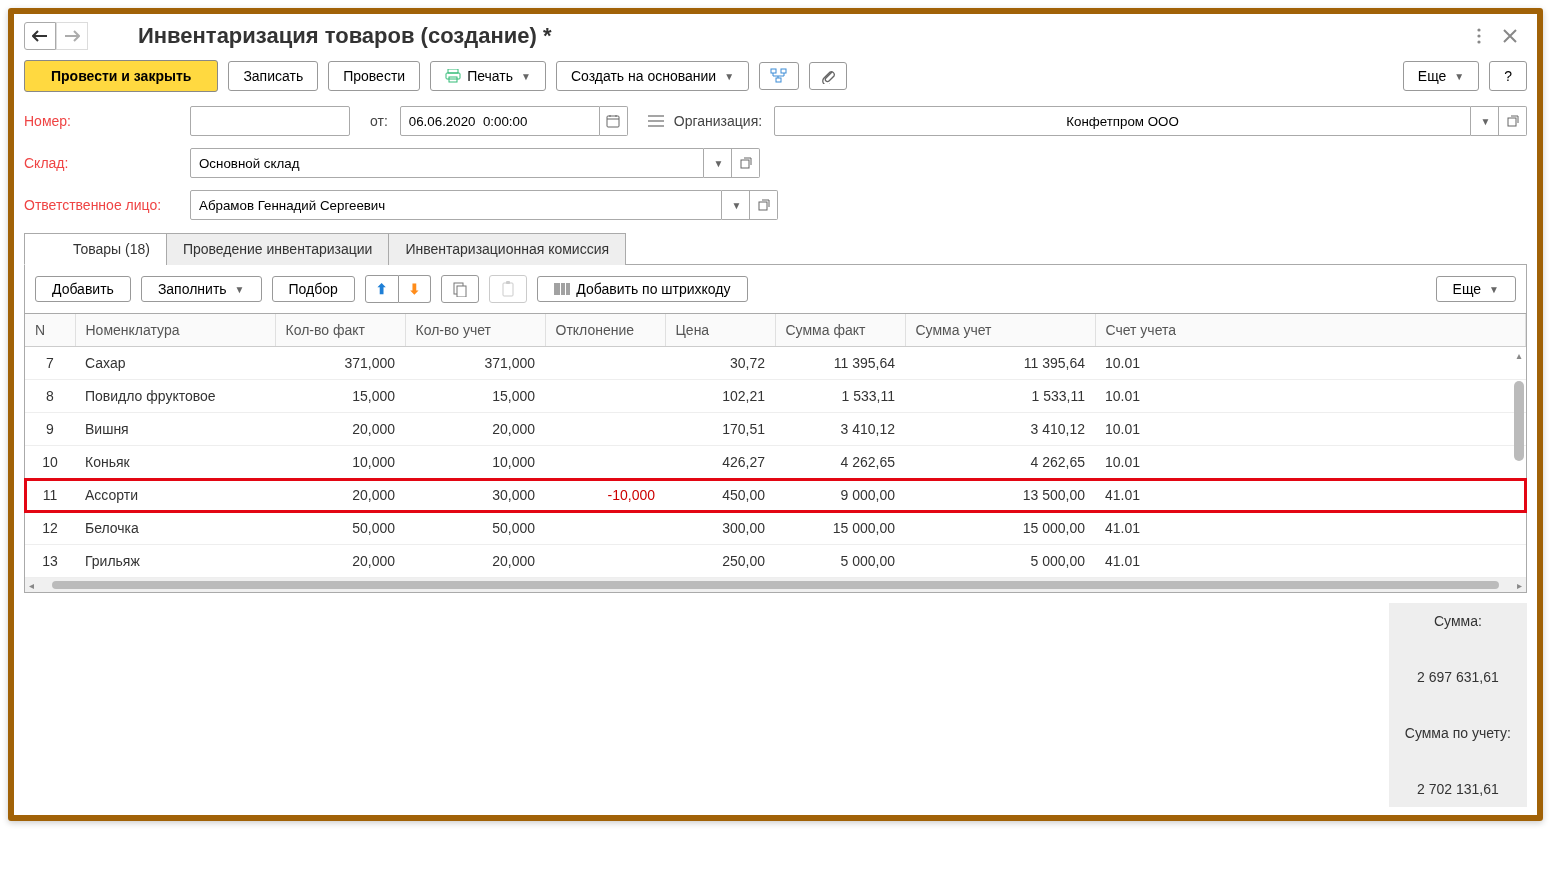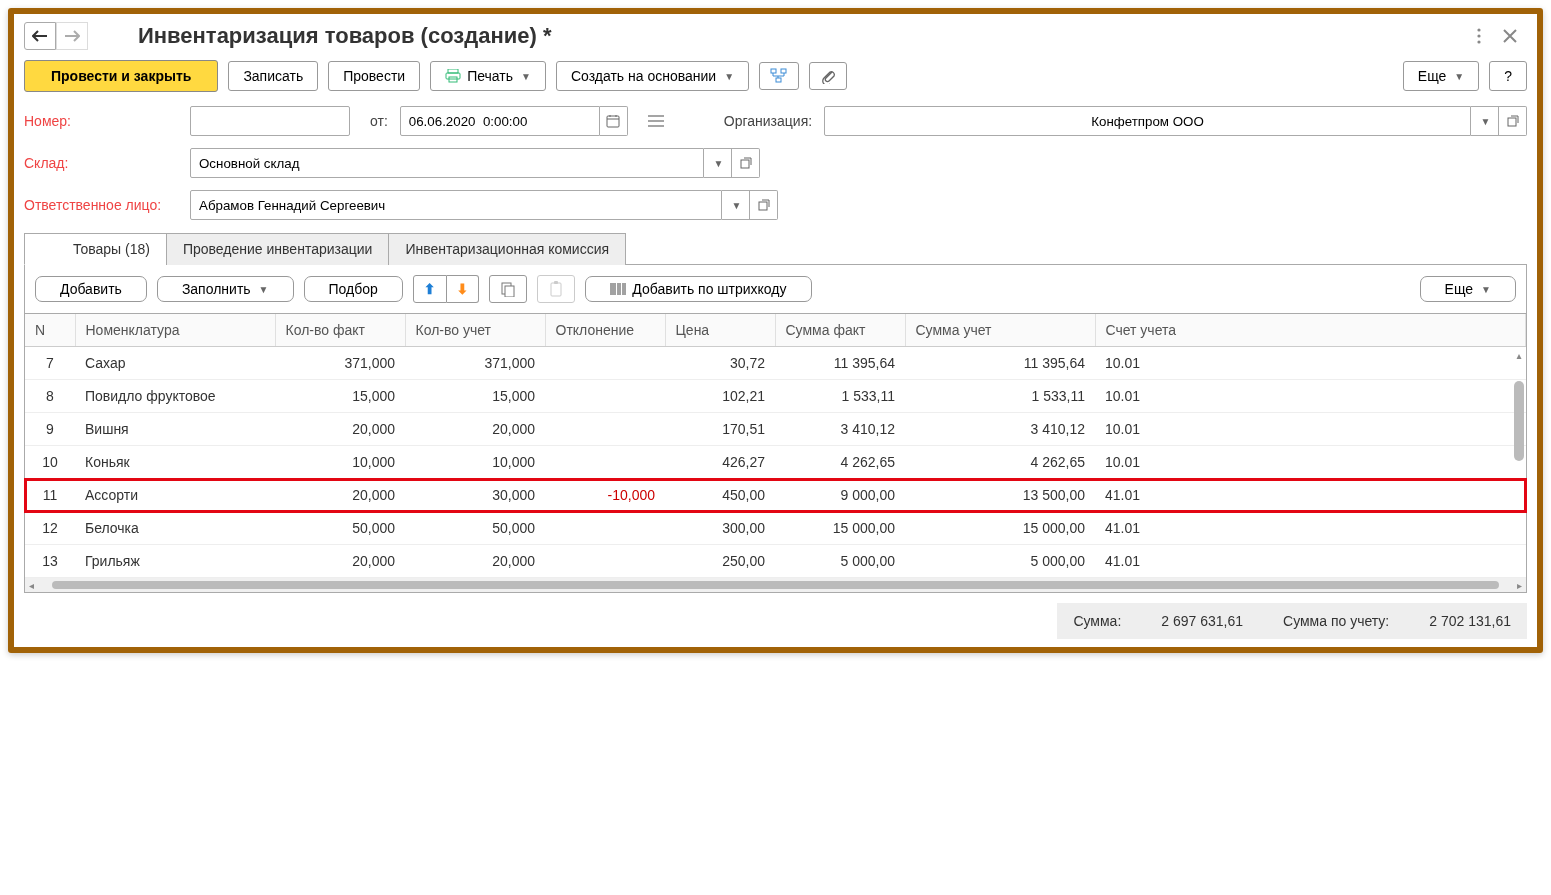--- a/index.html
+++ b/index.html
@@ -27,42 +27,42 @@
 .input-group { display: flex; }
 .input-group .input-text { border-radius: 2px 0 0 2px; }
 .ig-btn { border: 1px solid #aaa; border-left: none; width: 28px; height: 30px; background: #fff; display: flex; align-items: center; justify-content: center; cursor: pointer; font-size: 12px; }
 .ig-btn:last-child { border-radius: 0 2px 2px 0; }
 
 .tabs { display: flex; border-bottom: 1px solid #aaa; margin-top: 8px; }
 .tab { border: 1px solid #aaa; border-bottom: none; padding: 7px 16px; background: #eee; cursor: pointer; margin-right: -1px; position: relative; top: 1px; }
 .tab.active { background: #fff; border-bottom: 1px solid #fff; padding-left: 48px; }
 
 .tab-toolbar { display: flex; gap: 10px; align-items: center; border: 1px solid #aaa; border-top: none; padding: 10px; border-bottom: none; }
-.btn-sm { padding: 4px 24px; border-radius: 7px; }
+.btn-sm { padding: 4px 16px; }
 .icon-color { font-size: 14px; font-weight: bold; }
 .icon-up { color: #1e7fd6; }
 .icon-down { color: #ff8c1a; }
 
 .table-wrap { border: 1px solid #aaa; position: relative; }
 .table { width: 100%; border-collapse: collapse; }
 .table th { text-align: left; font-weight: 400; color: #555; padding: 8px 10px; border-bottom: 1px solid #ccc; border-right: 1px solid #e0e0e0; background: #fafafa; font-size: 14px; }
 .table td { padding: 8px 10px; border-bottom: 1px solid #eee; }
 .table .num { text-align: right; }
 .table .center { text-align: center; }
 .neg { color: #c00; }
 .row-hl { outline: 3px solid #e30613; outline-offset: -2px; }
 .scrollbar-v { position: absolute; right: 2px; top: 36px; bottom: 18px; width: 10px; }
 .scrollbar-v .thumb { background: #bbb; border-radius: 5px; width: 100%; height: 80px; margin-top: 20px; }
 .scrollbar-v .arrow { font-size: 10px; color: #888; text-align: center; }
 .scroll-h { height: 14px; background: #f0f0f0; display: flex; align-items: center; }
 .scroll-h .track { flex: 1; background: #bbb; height: 8px; margin: 0 14px; border-radius: 4px; }
 .scroll-h .harrow { font-size: 10px; color: #888; padding: 0 4px; }
 
 .footer { display: flex; justify-content: flex-end; margin-top: 10px; }
-.summary { background: #eee; padding: 10px 16px; display: flex; gap: 40px; align-items: center; }
+.summary { background: #eee; padding: 10px 16px; display: flex; gap: 40px; align-items: center; flex-direction: column; }
 .summary .val { font-weight: 400; }
 
 svg { display: block; }
 </style>
 </head>
 <body>
 
 <div class="window">
 
   <div class="titlebar">
@@ -142,21 +142,21 @@
             <rect x="1" y="2" width="12" height="11" rx="1" fill="none" stroke="#666"></rect>
             <path d="M1 5 H13 M4 1 V3 M10 1 V3" stroke="#666"></path>
           </svg>
       </div>
     </div>
     <button class="icon-btn-flat" style="margin-left:10px">
       <svg width="16" height="12" viewBox="0 0 16 12">
           <path d="M0 1 H16 M0 6 H16 M0 11 H16" stroke="#888" stroke-width="1.5"></path>
         </svg>
     </button>
-    <span class="label-inline" style="margin-left:50px">Организация:</span>
+    <span class="label-inline" style="">Организация:</span>
     <div class="input-group" style="flex:1">
       <input class="input-text" style="flex: 1 1 0%; text-align: center;" value="Конфетпром ООО">
       <div class="ig-btn">
           <span class="dd-arrow">▼</span>
         </div>
       <div class="ig-btn">
         <svg width="12" height="12" viewBox="0 0 12 12">
             <rect x="1" y="3" width="8" height="8" fill="none" stroke="#666"></rect>
             <path d="M4 1 H11 V8" fill="none" stroke="#666"></path>
           </svg>

